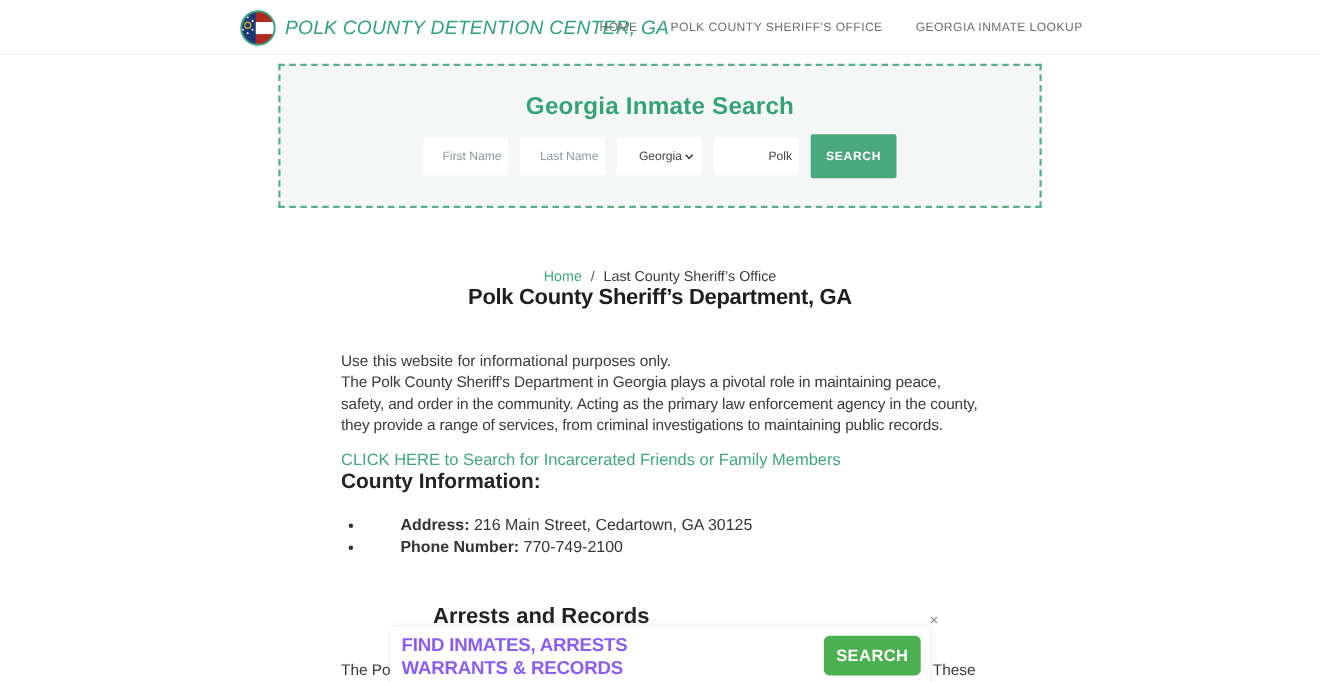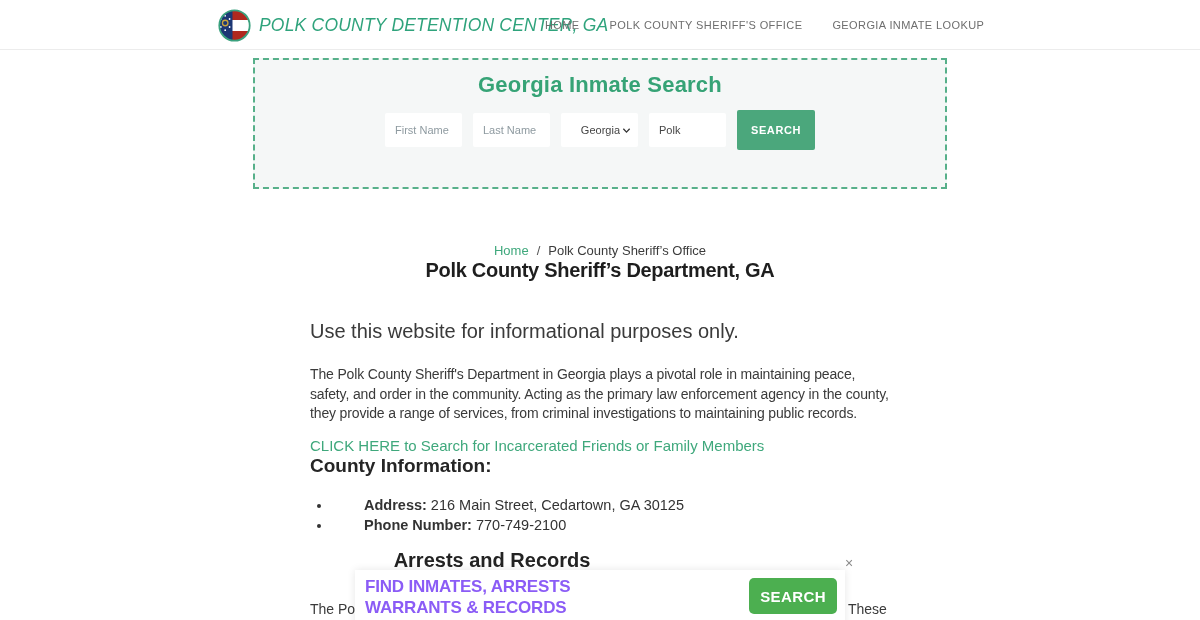--- a/index.html
+++ b/index.html
@@ -29,31 +29,32 @@
     font-size: 11px; color: #6e6e6e; text-decoration: none;
     letter-spacing: 0.4px; white-space: nowrap; cursor: pointer;
   }
 
   
   .search-box {
     position: absolute; left: 253px; top: 58px; width: 694px; height: 131px;
     background: #f5f7f7; border: 2px dashed #57b08a;
   }
   .search-title {
-    margin-top: 12px; text-align: center;
+    margin-top: 24px; text-align: center;
     font-size: 22px; font-weight: 700; color: #36a376; letter-spacing: 0.2px;
   }
   .form-row {
     display: flex; justify-content: center; align-items: center;
     gap: 11px; margin-top: 12px;
   }
   .form-row input[type="text"] {
     width: 77px; height: 34px; border: 0; background: #fff; border-radius: 2px;
     font-size: 11px; color: #444; padding: 0 6px 0 10px; outline: none;
     font-family: "Liberation Sans", sans-serif;
+    text-align: right;
   }
   .form-row input::placeholder { color: #8e9aa0; }
   .select-wrap { position: relative; width: 77px; height: 34px; }
   .select-wrap select {
     width: 77px; height: 34px; border: 0; background: #fff; border-radius: 2px;
     font-size: 11px; color: #444; padding: 0 18px 0 12px; outline: none;
     -webkit-appearance: none; appearance: none; cursor: pointer;
     font-family: "Liberation Sans", sans-serif;
     text-align: right;
   }
@@ -74,21 +75,21 @@
   }
   .breadcrumb a { color: #3fa87c; text-decoration: none; cursor: pointer; }
   .breadcrumb .sep { margin: 0 8px; color: #555; }
   .page-title {
     position: absolute; top: 259px; left: 0; width: 1200px; text-align: center;
     font-size: 20px; font-weight: 700; color: #1e1e1e; letter-spacing: -0.3px;
   }
 
   
   .content { position: absolute; left: 310px; top: 320px; width: 584px; }
-  .intro { font-size: 20px; color: #3a3a3a; margin-bottom: 22px; }
+  .intro { font-size: 14px; color: #3a3a3a; margin-bottom: 2px; }
   .desc {
     font-size: 14px; color: #3a3a3a; line-height: 19.5px;
     letter-spacing: -0.15px; margin-bottom: 13px;
   }
   .click-link {
     display: inline-block; color: #3fa87c; font-size: 15px;
     text-decoration: none; cursor: pointer;
   }
   .contact-heading {
     font-size: 19px; font-weight: 700; color: #252525; margin-bottom: 19px;
@@ -175,21 +176,21 @@
         <svg class="chevron" viewBox="0 0 10 10">
           <path d="M1.5 3 L5 6.8 L8.5 3" fill="none" stroke="#333" stroke-width="1.4"></path>
         </svg>
       </span>
       <input type="text" value="Polk" style="">
       <button class="search-btn">SEARCH</button>
     </div>
   </div>
 
   <div class="breadcrumb">
-    <a>Home</a><span class="sep">/</span><span>Polk County Sheriff’s Office</span>
+    <a>Home</a><span class="sep">/</span><span>Last County Sheriff’s Office</span>
   </div>
 
   <h1 class="page-title">Polk County Sheriff’s Department, GA</h1>
 
   <div class="content">
     <p class="intro">Use this website for informational purposes only.</p>
     <p class="desc">The Polk County Sheriff's Department in Georgia plays a pivotal role in maintaining peace, safety, and order in the community. Acting as the primary law enforcement agency in the county, they provide a range of services, from criminal investigations to maintaining public records.</p>
     <a class="click-link">CLICK HERE to Search for Incarcerated Friends or Family Members</a>
     <h2 class="contact-heading">County Information:</h2>
     <ul class="contact-list">

